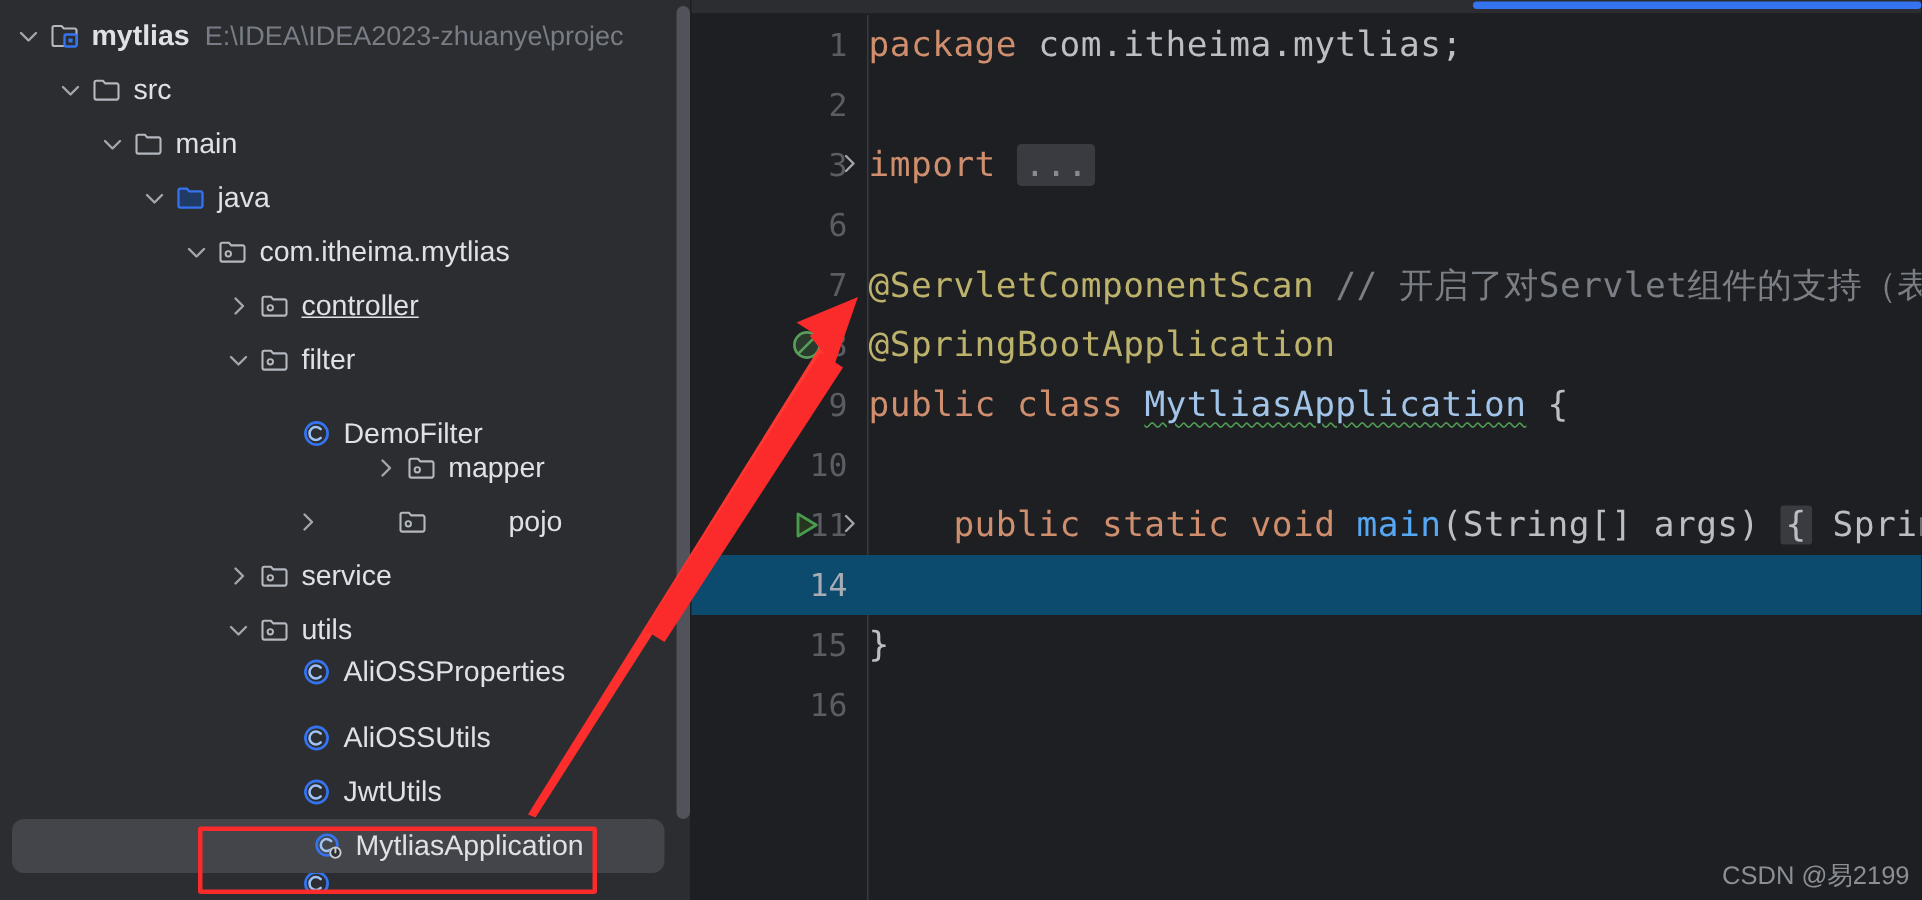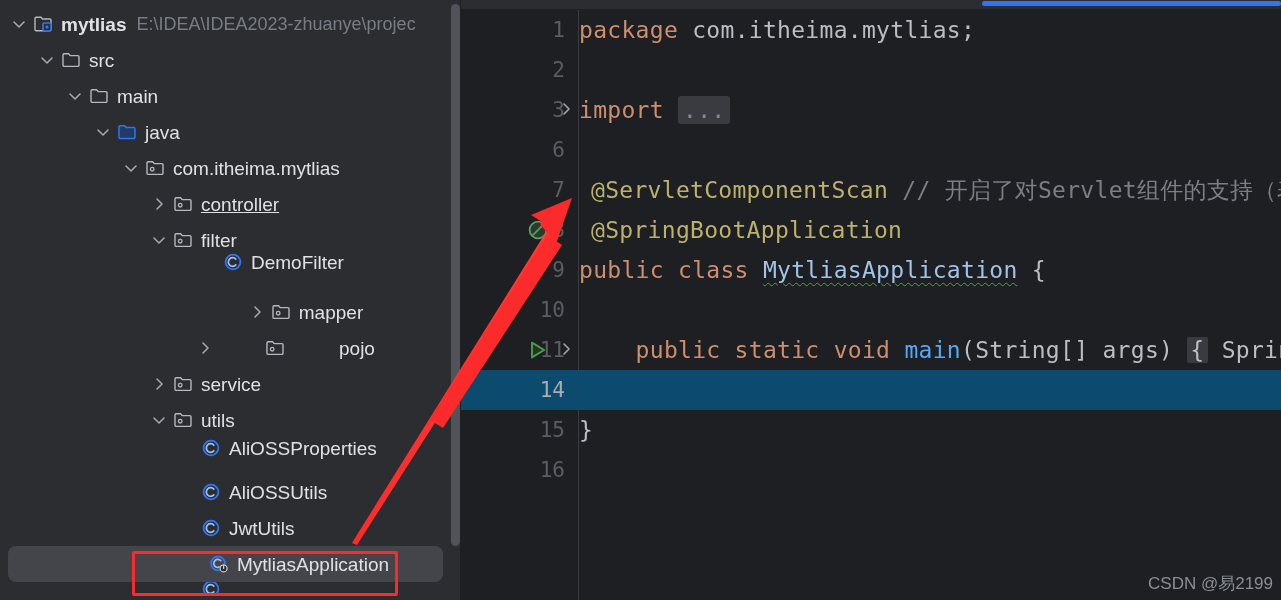--- a/index.html
+++ b/index.html
@@ -104,21 +104,21 @@
     font-family: "DejaVu Sans Mono", monospace;
   }
   .code {
     position: absolute; left: 118px;
     white-space: pre;
     font-family: "DejaVu Sans Mono", monospace;
     font-size: 23px; letter-spacing: 0.3px;
   }
   .kw   { color: #cf8e6d; margin-top: 40px; }
   .plain{ color: #bcbec4; }
-  .ann  { color: #bcb26c; margin-left: 12px; }
+  .ann  { color: #bcb26c; }
   .cmt  { color: #7a7e85; }
   .cls  { color: #a1c4e8; }
   .mth  { color: #56a8f5; }
   .fold-box {
     background: #393b40; border-radius: 3px;
     color: #868a91; padding: 1px 5px;
   }
   .brace-fold { background: #393b40; border-radius: 2px; color: #bcbec4; padding: 0 3px; }
   .squiggle {
     text-decoration: underline wavy #4f9b52;
@@ -243,21 +243,21 @@
             </svg>
           </span>
           <span class="ic">
             <svg width="20" height="20" viewBox="0 0 20 20">
               <path d="M2 5 A1.2 1.2 0 0 1 3.2 3.8 H7.6 L9.2 5.6 H16.8 A1.2 1.2 0 0 1 18 6.8 V15.2 A1.2 1.2 0 0 1 16.8 16.4 H3.2 A1.2 1.2 0 0 1 2 15.2 Z" fill="none" stroke="#b4b8bf" stroke-width="1.4"></path>
               <circle cx="7.2" cy="11.2" r="1.8" fill="none" stroke="#b4b8bf" stroke-width="1.3"></circle>
             </svg>
           </span>
           <span class="lbl">filter</span>
         </div>
-        <div class="tree-row" style="position: absolute; left: 0px; right: 0px; top: 244px; padding-left: 22px;">
+        <div class="tree-row" style="position: absolute; left: 0px; right: 0px; top: 271px;">
           <span style="display:inline-block;width:176px"></span>
           <span class="arrow"></span>
           <span class="ic">
             <svg width="20" height="20" viewBox="0 0 20 20">
               <circle cx="10" cy="10" r="7.4" fill="none" stroke="#3574f0" stroke-width="1.8"></circle>
               <path d="M12.8 7.1 A4.3 4.3 0 1 0 12.8 12.9" fill="none" stroke="#9ec2f5" stroke-width="1.7" stroke-linecap="round"></path>
             </svg>
           </span>
           <span class="lbl">DemoFilter</span>
         </div>

